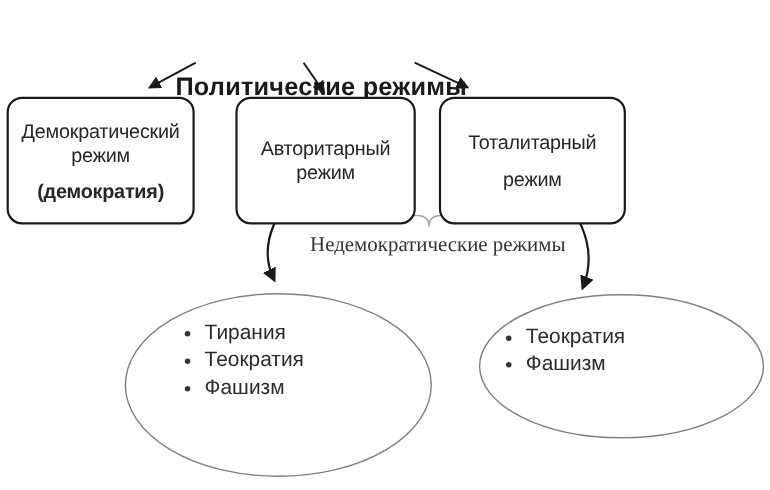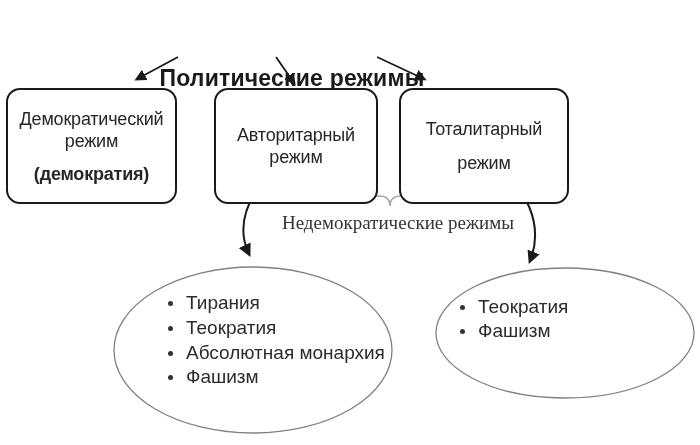--- a/index.html
+++ b/index.html
@@ -94,21 +94,20 @@
   <div class="box box3">
     <span>Тоталитарный</span>
     <span>режим</span>
   </div>
 
   <div class="brace-label">Недемократические режимы</div>
 
   <ul class="items left-items">
     <li>Тирания</li>
     <li>Теократия</li>
-    <li>Абсолютная монархия</li>
     <li>Фашизм</li>
   </ul>
 
   <ul class="items right-items">
     <li>Теократия</li>
     <li>Фашизм</li>
   </ul>
 
 </div>
 

